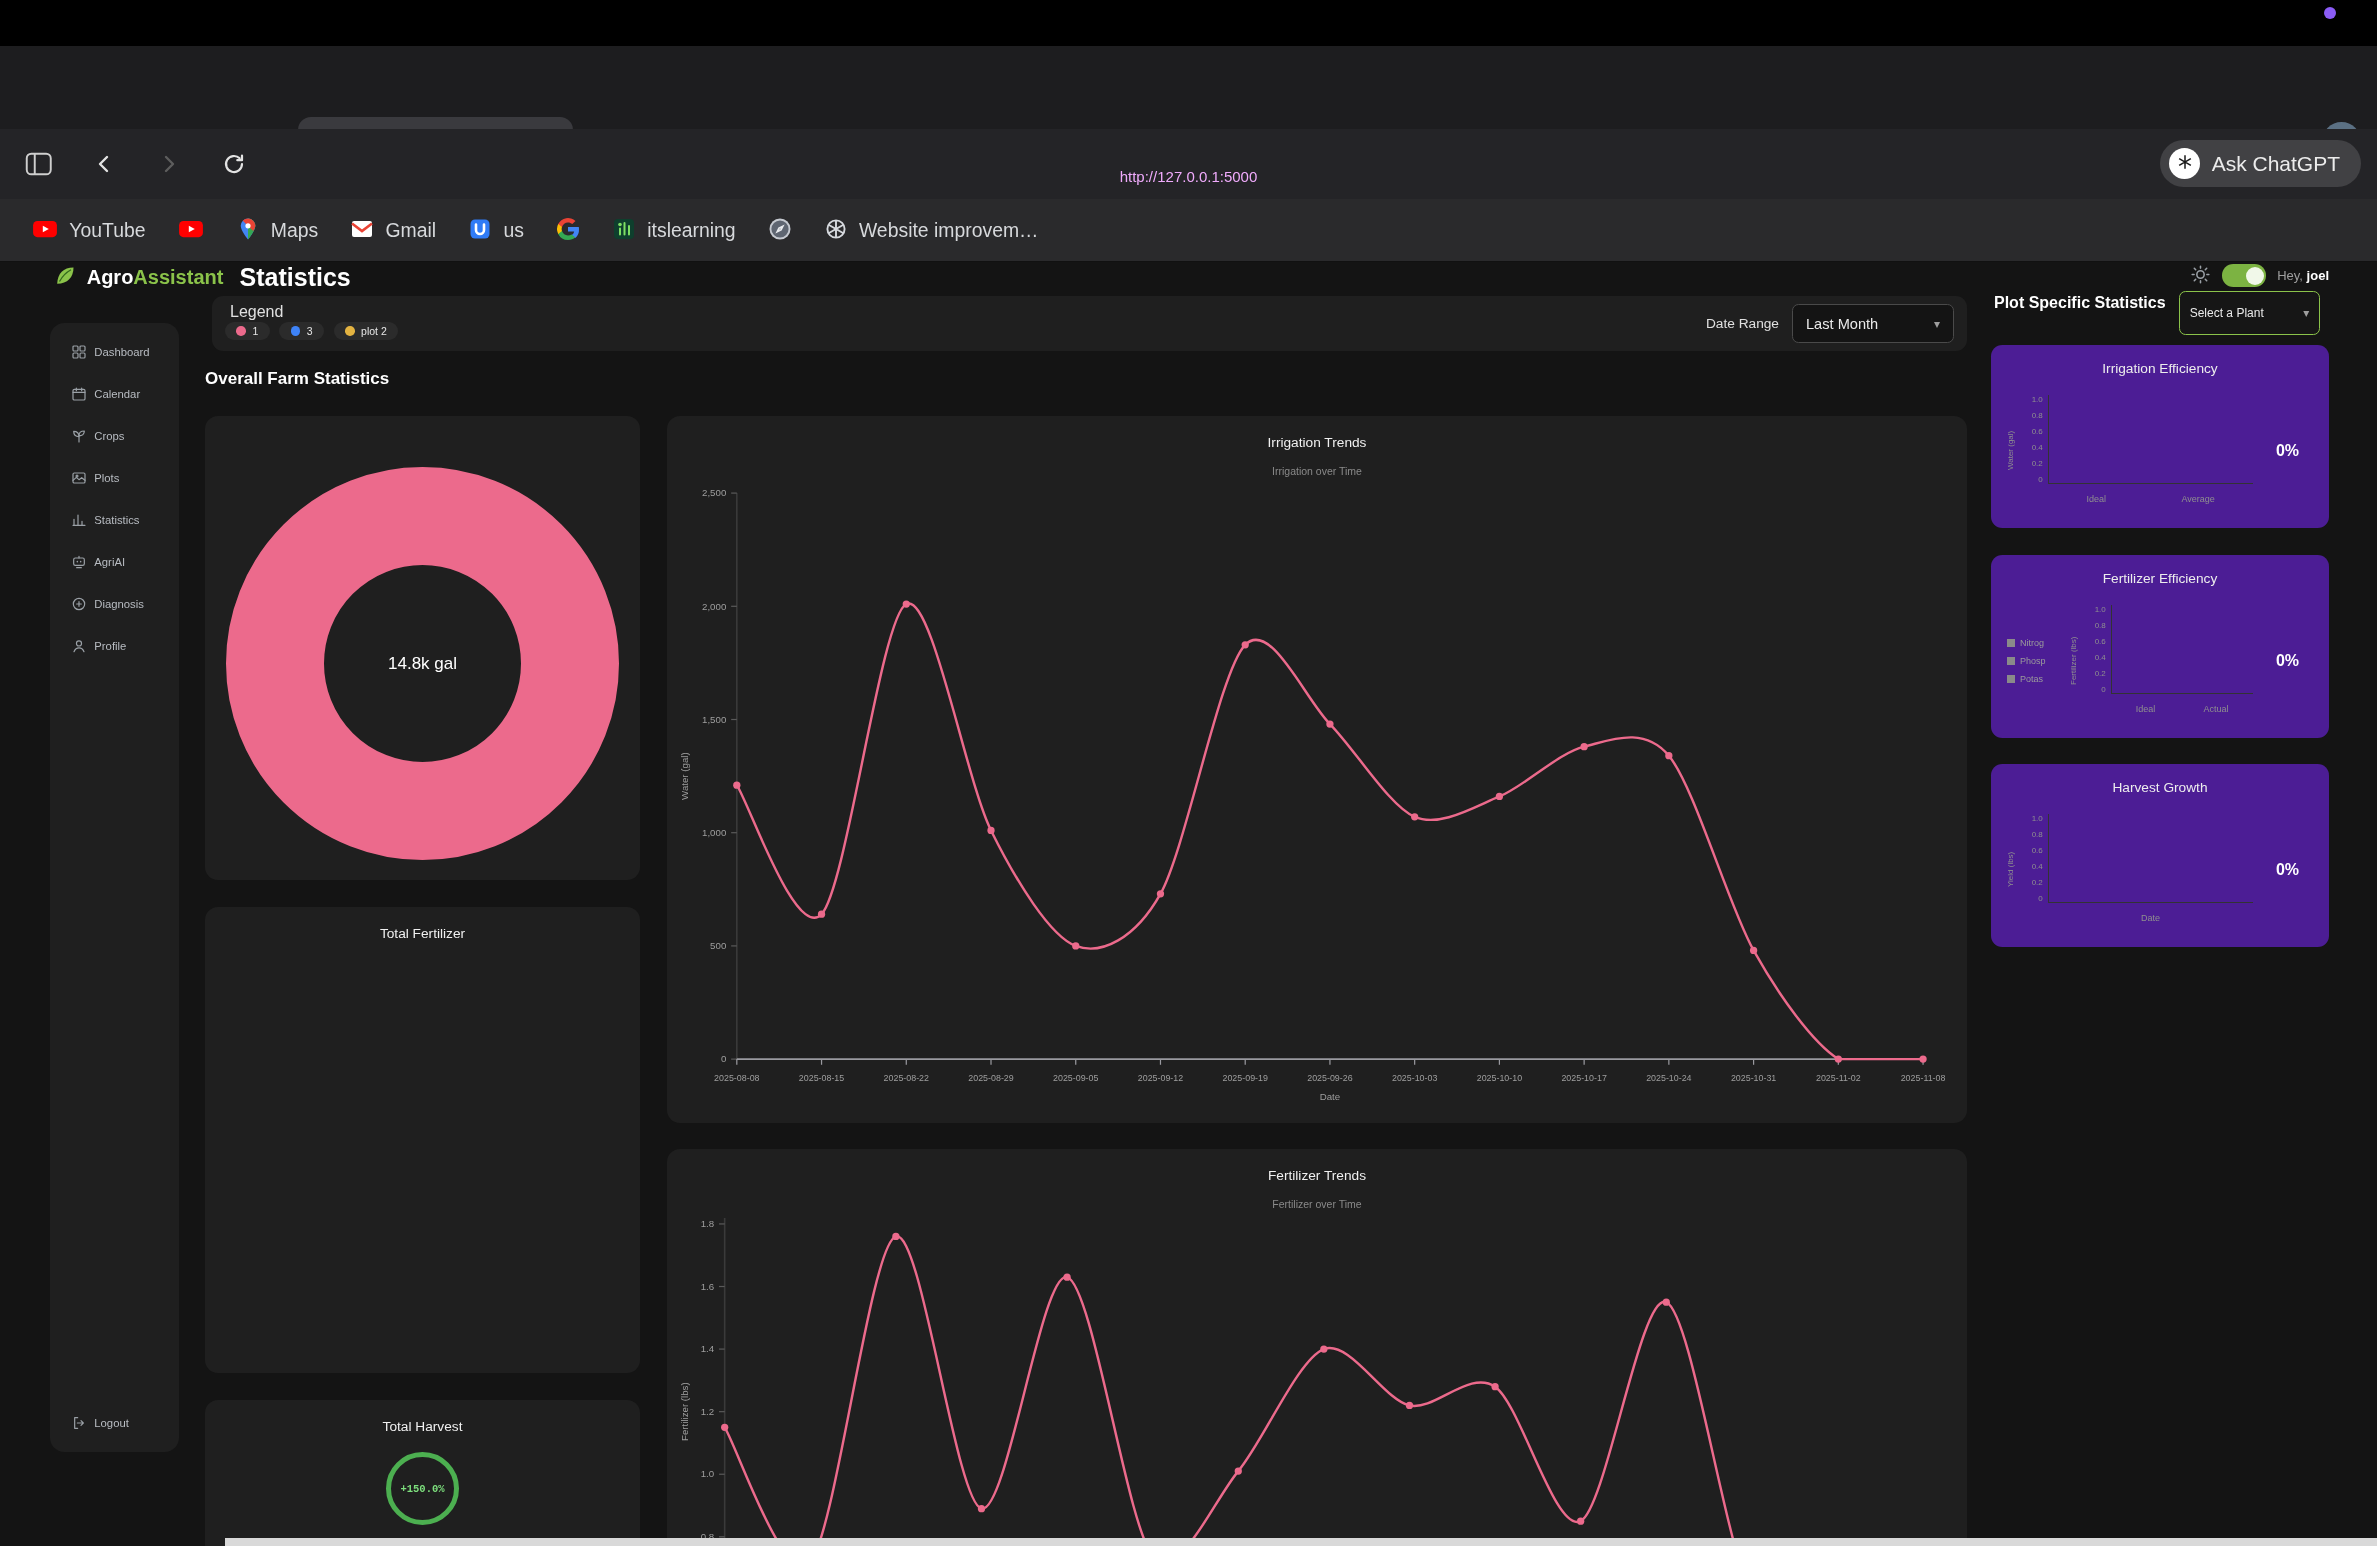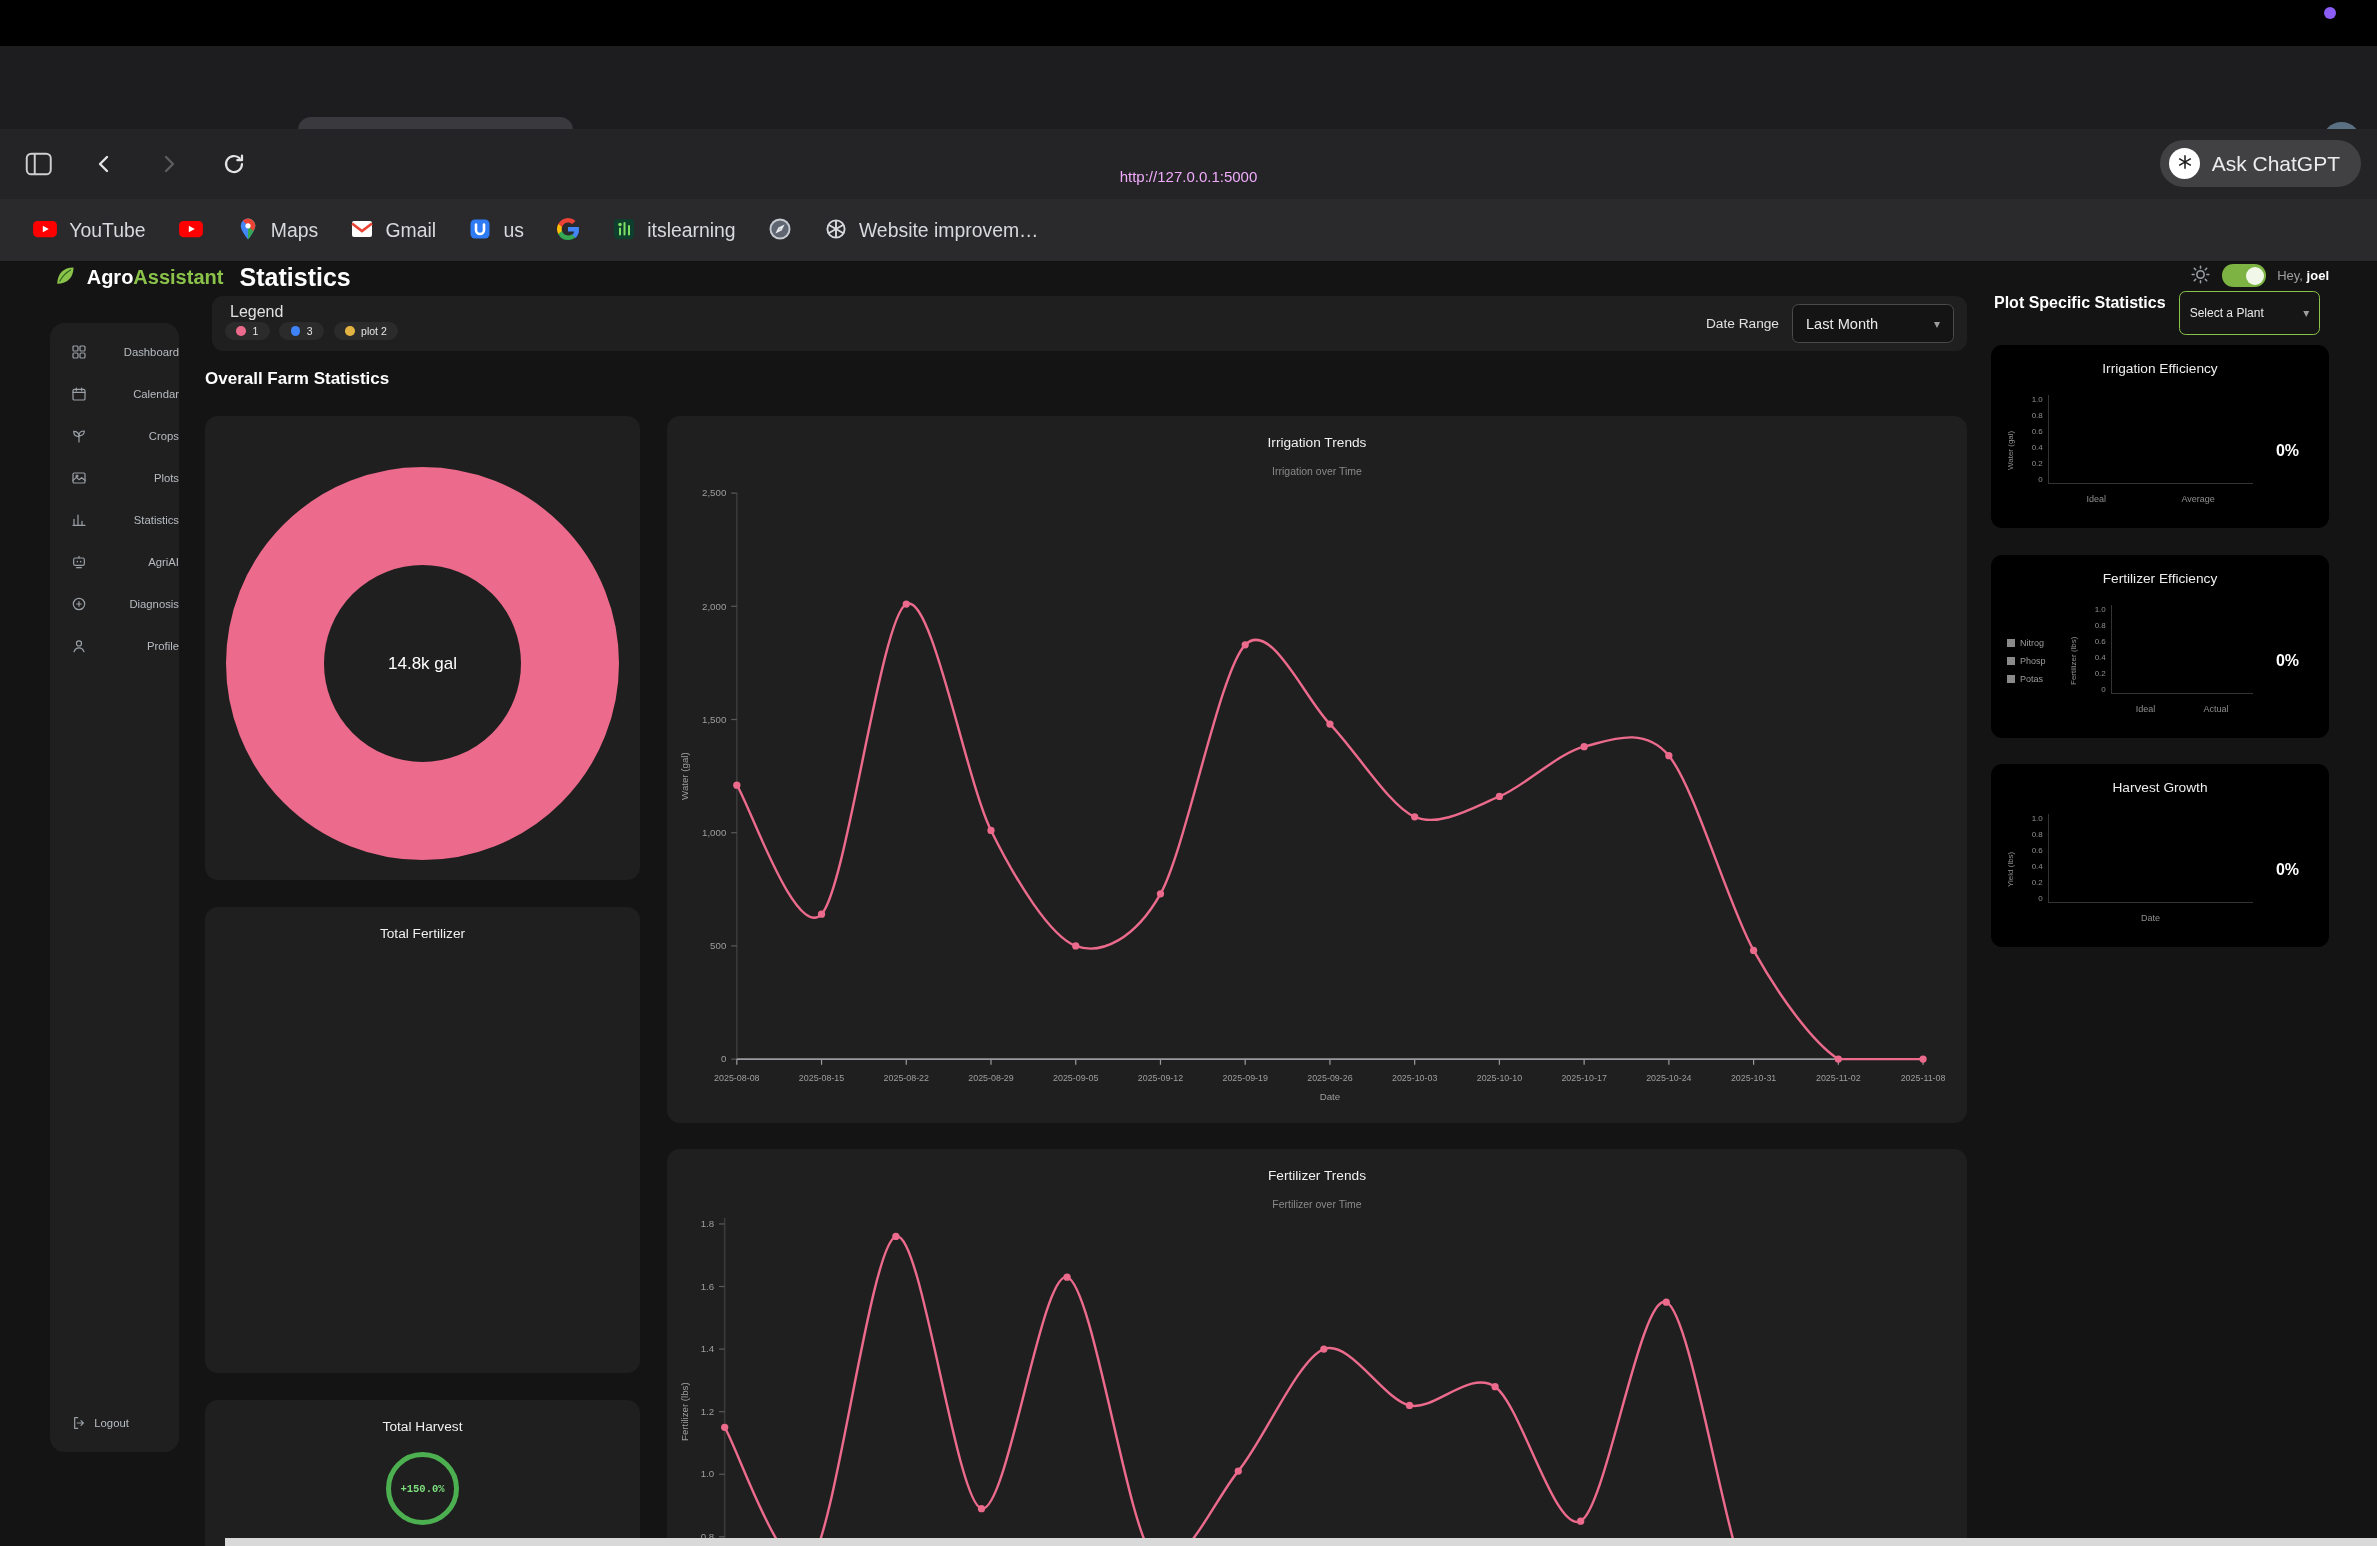--- a/index.html
+++ b/index.html
@@ -50,21 +50,21 @@
   .date-range{position:absolute;right:13px;top:0;height:55px;display:flex;align-items:center;gap:13px;}
   .date-label{font-size:13.7px;color:#e0e0e0;}
   .select-box{display:flex;align-items:center;background:#141414;border:0.8px solid #4a4a4a;border-radius:6.5px;color:#eaeaea;}
   .date-select{width:162px;height:39px;font-size:14.6px;padding:0 13px;}
   .caret{margin-left:auto;color:#9e9e9e;font-size:12px;}
 
   .panel-heading{position:absolute;left:1994px;top:294px;font-size:16px;font-weight:bold;color:#fff;}
   .plant-select{position:absolute;left:2179px;top:291px;width:141px;height:44px;border:1.6px solid #8bc34a;background:#161616;font-size:12px;padding:0 9.7px;border-radius:6.5px;}
 
   .sidebar{position:absolute;left:50px;top:323px;width:129px;height:1129px;background:#1f1f1f;border-radius:14.6px;padding-top:8px;}
-  .side-item{display:flex;align-items:center;gap:7.3px;height:42px;padding-left:21px;justify-content:space-between;}
+  .side-item{display:flex;align-items:center;gap:7.3px;height:42px;padding-left:21px;}
   .side-icon{width:16px;height:16px;color:#9aa0a6;display:flex;align-items:center;}
   .side-label{font-size:11.3px;color:#b8bcc2;white-space:nowrap;}
   .side-logout{position:absolute;left:21px;bottom:21px;display:flex;align-items:center;gap:7.3px;}
 
   .section-heading{position:absolute;left:205px;top:369px;font-size:17px;font-weight:bold;color:#fff;}
 
   .card{position:absolute;background:#1f1f1f;border-radius:13px;}
   .card-title{padding-top:19.4px;text-align:center;font-size:13.7px;color:#f0f0f0;}
   .card-subtitle{margin-top:14.6px;text-align:center;font-size:10.5px;color:#8a8a8a;}
   #card-total-irrigation{left:205px;top:416px;width:435px;height:464px;}
@@ -75,21 +75,21 @@
   .chart-host{position:absolute;left:0;top:69px;width:1300px;height:638px;}
 
   .donut-wrap{position:absolute;left:21px;width:393px;height:393px;}
   #card-total-irrigation .donut-wrap{top:51px;}
   #card-total-fertilizer .donut-wrap{top:53px;}
   .ring{position:absolute;inset:0;border-radius:50%;border:98px solid #ec6a8c;}
   .donut-center{position:absolute;inset:0;display:flex;align-items:center;justify-content:center;font-size:17px;color:#fff;}
   .harvest-wrap{position:absolute;left:181px;top:52px;width:73px;height:73px;border-radius:50%;border:5.7px solid #4caf50;display:flex;align-items:center;justify-content:center;}
   .harvest-value{font-size:10.5px;color:#7ddf7d;font-weight:bold;font-family:Liberation Mono, monospace;}
 
-  .mini-card{position:absolute;left:1991px;width:338px;height:183px;background:#000000;border-radius:11.3px;}
+  .mini-card{position:absolute;left:1991px;width:338px;height:183px;background:#4c1d95;border-radius:11.3px;}
   #mini-0{top:345px;} #mini-1{top:555px;} #mini-2{top:764px;}
   .mini-title{padding-top:16px;text-align:center;font-size:13.7px;color:#ededed;}
   .mini-body{position:absolute;left:9.7px;right:6.5px;top:45px;height:121px;display:flex;}
   .mini-legend{width:63px;display:flex;flex-direction:column;justify-content:center;gap:8px;padding-left:6.5px;}
   .mini-legend-item{display:flex;align-items:center;gap:4.9px;font-size:9px;color:#9b9b9b;}
   .swatch{width:8px;height:8px;background:#8a8a8a;display:inline-block;}
   .mini-ylabel{width:18px;display:flex;align-items:center;justify-content:center;writing-mode:vertical-rl;transform:rotate(180deg);font-size:8px;color:#8f8f8f;white-space:nowrap;}
   .mini-ticks{width:29px;display:flex;flex-direction:column;justify-content:space-between;align-items:flex-end;padding:4.9px 4.9px 27.5px 0;font-size:8px;color:#8f8f8f;}
   .mini-plot{flex:1;position:relative;border-left:0.8px solid #333;border-bottom:0.8px solid #333;margin:4.9px 0 27.5px 0;}
   .mini-xcats{position:absolute;left:0;right:0;bottom:-21px;display:flex;justify-content:space-around;font-size:9px;color:#8f8f8f;}

